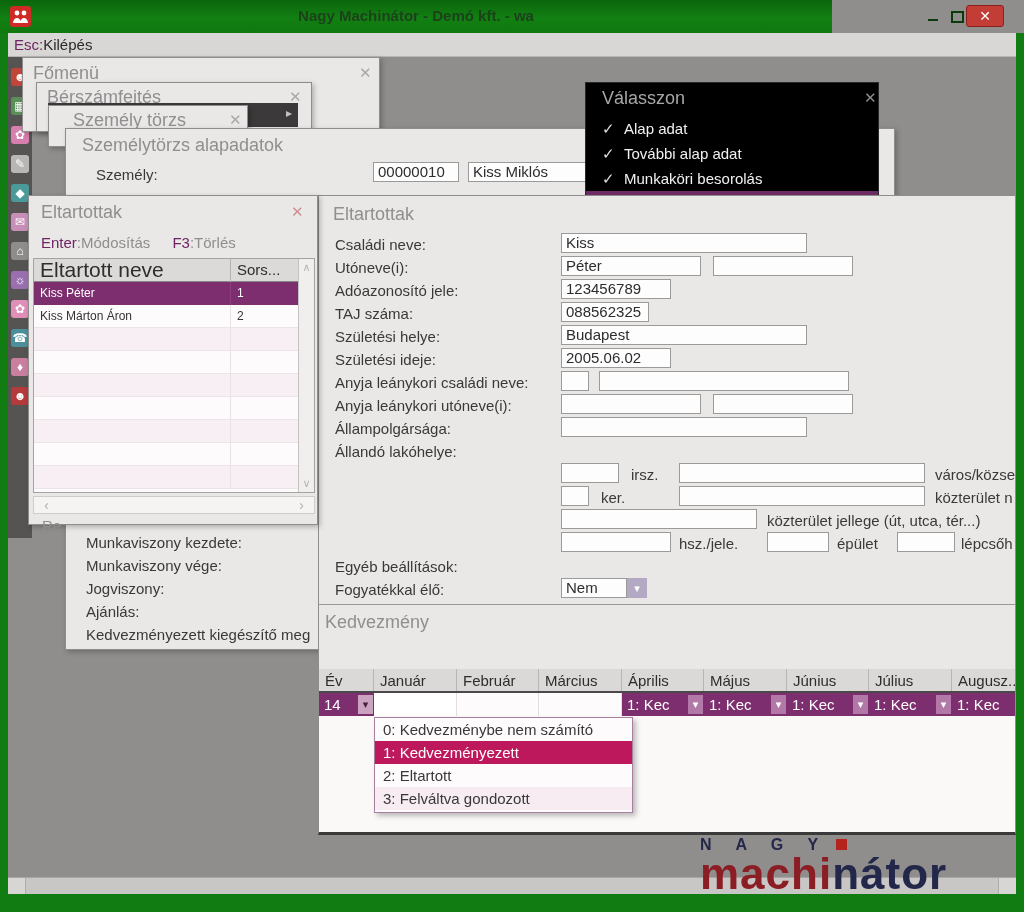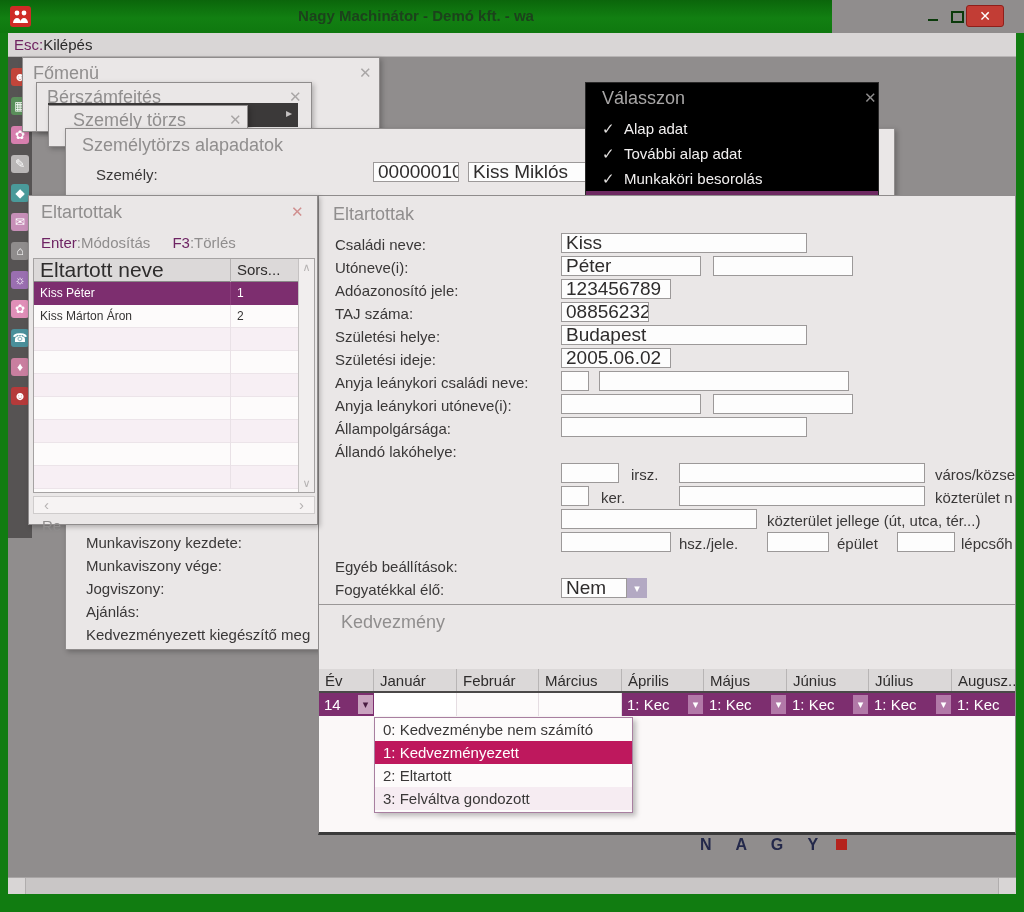--- a/index.html
+++ b/index.html
@@ -5,21 +5,21 @@
   html,body{margin:0;padding:0}
   body{width:1024px;height:912px;position:relative;overflow:hidden;
        font-family:"Liberation Sans",sans-serif;background:#908d8d}
   .abs{position:absolute}
   .win{position:absolute;background:#eae7e7;border:1px solid #8f8c8c;
        box-shadow:2px 2px 5px rgba(0,0,0,.25);box-sizing:border-box}
   .wtitle{position:absolute;font-size:18px;color:#908e8e;white-space:nowrap}
   .wx{position:absolute;font-size:15px;color:#a9a6a6}
   .lbl{position:absolute;font-size:15px;color:#3a3838;white-space:nowrap}
   .inp{position:absolute;background:#fdfdfd;border:1px solid #9c9999;box-sizing:border-box;
-       height:20px;font-size:19px;line-height:18px;color:#2e2c2c;padding:0 4px;
+       height:20px;font-size:15px;line-height:18px;color:#2e2c2c;padding:0 4px;
        white-space:nowrap;overflow:hidden}
   .titlebar{position:absolute;left:0;top:0;width:832px;height:33px;
        background:linear-gradient(#0b660b,#128012 55%,#0f780f)}
   .tbtn{position:absolute;top:35px;width:35px;height:23px;background:#cbc7c7;
        border:1px solid #a5a2a2;border-radius:2px;box-sizing:border-box;text-align:center}
   .khead{position:absolute;height:23px;background:#dbd8d8;font-size:15px;line-height:23px;
        padding-left:6px;box-sizing:border-box;border-right:1px solid #b8b5b5;color:#2e2c2c;
        white-space:nowrap;overflow:hidden}
   .kcell{position:absolute;height:23px;background:#7d2e6f;color:#fff;font-size:15px;
        line-height:23px;padding-left:5px;box-sizing:border-box;white-space:nowrap;overflow:hidden}
@@ -210,21 +210,21 @@
     <div class="inp" style="left:578px;top:336px;width:58px"></div>
     <div class="lbl" style="left:642px;top:339px">lépcsőh</div>
 
     <div class="lbl" style="left:16px;top:362px">Egyéb beállítások:</div>
 
     <div class="lbl" style="left:16px;top:385px">Fogyatékkal élő:</div>
     <div class="inp" style="left:242px;top:382px;width:66px">Nem</div>
     <div class="abs" style="left:308px;top:382px;width:20px;height:20px;background:#b3a9c3;color:#fff;text-align:center;line-height:20px;font-size:11px">▾</div>
 
     <div class="abs" style="left:0;top:408px;width:698px;height:1px;background:#9a9797"></div>
-    <div class="wtitle" style="left:22px;top:416px">Kedvezmény</div>
+    <div class="wtitle" style="left:6px;top:416px">Kedvezmény</div>
 
     <div class="khead" style="left:0;top:473px;width:55px">Év</div>
     <div class="khead" style="left:55px;top:473px;width:83px">Január</div>
     <div class="khead" style="left:138px;top:473px;width:82px">Február</div>
     <div class="khead" style="left:220px;top:473px;width:83px">Március</div>
     <div class="khead" style="left:303px;top:473px;width:82px">Április</div>
     <div class="khead" style="left:385px;top:473px;width:83px">Május</div>
     <div class="khead" style="left:468px;top:473px;width:82px">Június</div>
     <div class="khead" style="left:550px;top:473px;width:83px">Július</div>
     <div class="khead" style="left:633px;top:473px;width:83px">Augusz...</div>
@@ -322,20 +322,23 @@
     <div class="abs" style="left:4px;top:300px;width:282px;height:18px;background:#f6f3f3;border:1px solid #cfcccc;box-sizing:border-box">
       <span style="position:absolute;left:10px;top:-1px;color:#b5b2b2;font-size:15px">‹</span>
       <span style="position:absolute;right:10px;top:-1px;color:#b5b2b2;font-size:15px">›</span>
     </div>
   </div>
 
   <div class="abs" style="left:42px;top:517px;font-size:15px;color:#8f8d8d;z-index:30">Re</div>
 
   <div class="abs" style="left:700px;top:836px;width:310px;height:56px;z-index:25">
     <div style="font-size:16px;font-weight:bold;letter-spacing:10px;color:#23284a"><span>N A G Y</span><span style="display:inline-block;width:11px;height:11px;background:#b5231d;margin-left:8px"></span></div>
+    <div style="font-size:44px;font-weight:bold;letter-spacing:1px;line-height:40px;margin-top:0">
+      <span style="color:#8a1e24">machi</span><span style="color:#23284a">nátor</span>
+    </div>
   </div>
 
   <div class="abs" style="left:8px;top:877px;width:1008px;height:18px;background:#c9c6c6;border-top:1px solid #a8a5a5;box-sizing:border-box">
     <div class="abs" style="left:0;top:0;width:17px;height:17px;background:#d8d5d5;border-right:1px solid #b0adad"></div>
     <div class="abs" style="right:0;top:0;width:17px;height:17px;background:#d8d5d5;border-left:1px solid #b0adad"></div>
   </div>
 
   <div class="green" style="left:0;top:33px;width:8px;height:879px"></div>
   <div class="green" style="left:1016px;top:33px;width:8px;height:879px"></div>
   <div class="green" style="left:0;top:894px;width:1024px;height:18px"></div>

